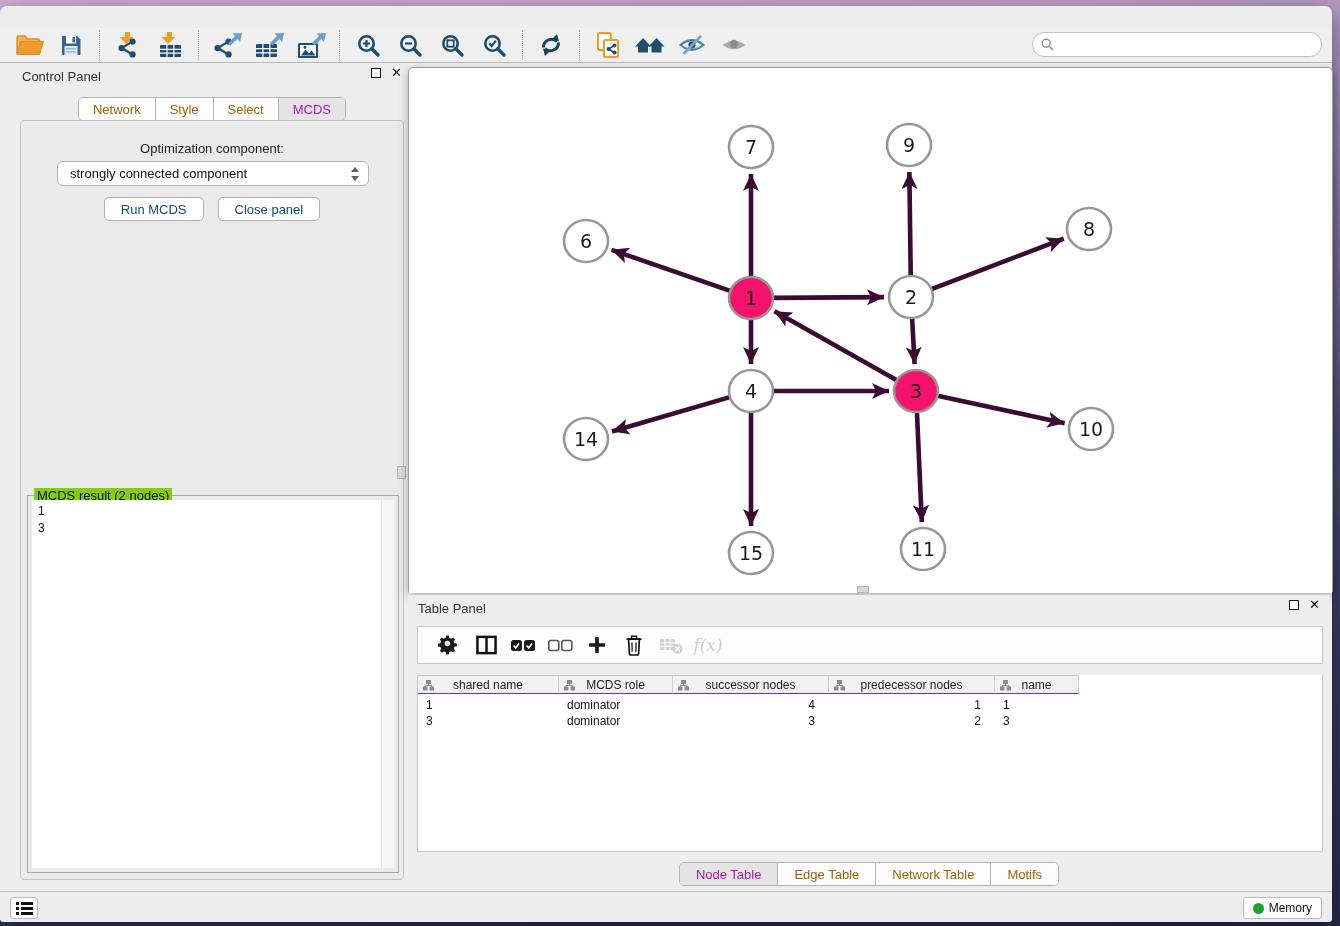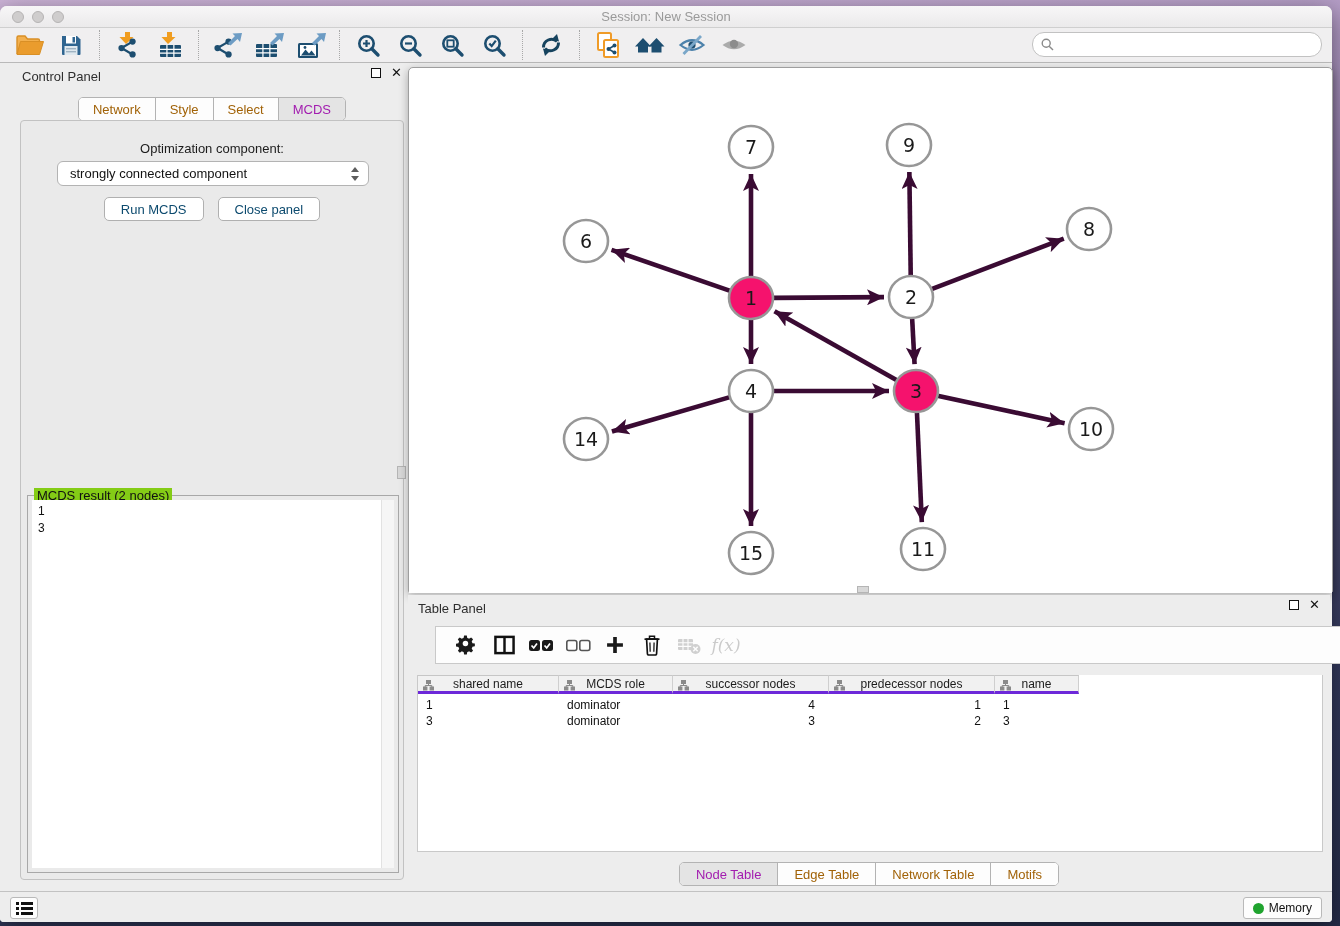--- a/index.html
+++ b/index.html
@@ -106,30 +106,30 @@
   .tl .green  { background:#3cc440; border:1px solid #28a733; color:#0b5e11; }
   .tl .red::before { content:"✕"; }
   .tl .yellow::before { content:"–"; }
   .tl .green::before { content:"+"; }
   .net-canvas { position:absolute; left:0; top:21px; width:923px; height:504px; background:#fff; overflow:hidden; }
   
   .table-panel { position:absolute; left:408px; top:589px; width:922px; height:295px; background:#ededed; }
   .tp-toolbar {
     position:absolute; left:9px; top:31px; width:906px; height:38px;
     background:#fdfdfd; border:1px solid #c9c9c9;
-    display:flex; align-items:center; gap:3px; padding-left:14px;margin-left:18px;
+    display:flex; align-items:center; gap:3px; padding-left:14px;
   }
   .tp-btn { background:none; border:none; width:34px; height:32px; display:flex; align-items:center; justify-content:center; cursor:pointer; }
   .tp-btn.disabled { opacity:.45; cursor:default; }
   .fx { font-family:"DejaVu Serif","Liberation Serif",serif; font-style:italic; font-size:17px; color:#8f8f8f; }
   .tp-table { position:absolute; left:9px; top:80px; width:906px; height:177px; background:#fff; border:1px solid #c9c9c9; border-top:none; }
   .th-row { position:absolute; left:0; top:0; height:19px; display:flex; }
   .th-cell {
     position:relative; height:19px; background:#f1f1f1;
-    border-right:1px solid #cfcfcf; border-bottom:3px solid #6d28d9; border-top:1px solid #c6c6c6;
+    border-right:1px solid #cfcfcf; border-bottom:1px solid #6d28d9; border-top:1px solid #c6c6c6;
     display:flex; align-items:center; justify-content:center; font-size:12px; color:#1c1c1c;
   }
   .th-cell .hier { position:absolute; left:5px; top:4px; }
   .tb-rows { position:absolute; left:0; top:22px; width:100%; }
   .t-row { display:flex; height:16px; }
   .t-cell { font-size:12px; color:#111; height:16px; line-height:16px; overflow:hidden; }
   .tp-tabs { position:absolute; left:0; top:267px; width:100%; display:flex; justify-content:center; }
   .tp-tabs .seg-tab { padding:3px 16px; }
   
   .statusbar {
@@ -146,28 +146,20 @@
     background:#fdfdfd; border:1px solid #b9b9b9; border-radius:3px;
     display:flex; align-items:center; gap:5px; padding:0 9px; cursor:pointer; font-size:12px; color:#111;
   }
   .mem-dot { width:11px; height:11px; border-radius:50%; }
 </style>
 </head>
 <body>
 
 <div id="app">
 
-  <div class="titlebar">
-    <div class="lights">
-      <span class="light"></span>
-      <span class="light"></span>
-      <span class="light"></span>
-    </div>
-    <span class="title">Session: New Session</span>
-  </div>
 
   <div class="toolbar">
     <div style="display:flex;align-items:center;">
         <button class="tb-btn">
           <span class="icon">
             <svg width="29" height="24" viewBox="0 0 29 24">
               <path d="M2 21 V4.5 a1.5 1.5 0 0 1 1.5-1.5 H10 l2.5 3 H23 a1.5 1.5 0 0 1 1.5 1.5 V8.5" fill="#f3b04e" stroke="#d98f25" stroke-width="1.4"></path>
               <path d="M5.5 8.5 H28.5 L24.5 21.5 H2 Z" fill="#ea9c2d" stroke="#d98f25"></path>
             </svg>
           </span>

